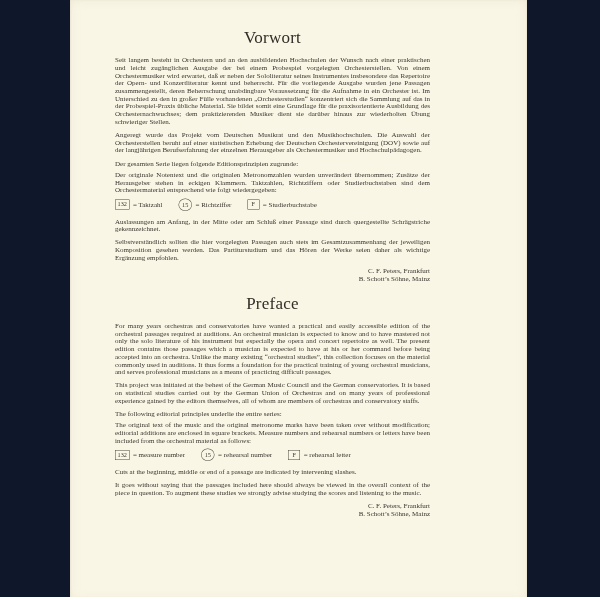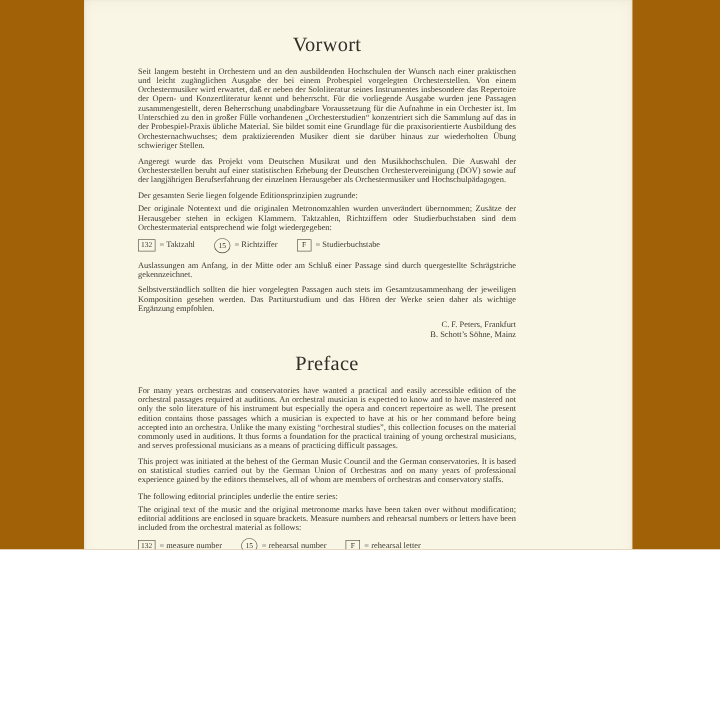--- a/index.html
+++ b/index.html
@@ -4,22 +4,22 @@
 <style>
   html, body {
     margin: 0;
     padding: 0;
     background: #ffffff;
     font-family: "Liberation Serif", "DejaVu Serif", serif;
   }
   .canvas {
     position: relative;
     width: 600px;
-    height: 458px;
-    background: #a16207;
+    height: 597px;
+    background: #0f172a;
     overflow: hidden;
   }
   
   .scaler {
     width: 1200px;
     height: 1200px;
     transform: scale(0.5);
     transform-origin: 0 0;
   }
   .paper {

